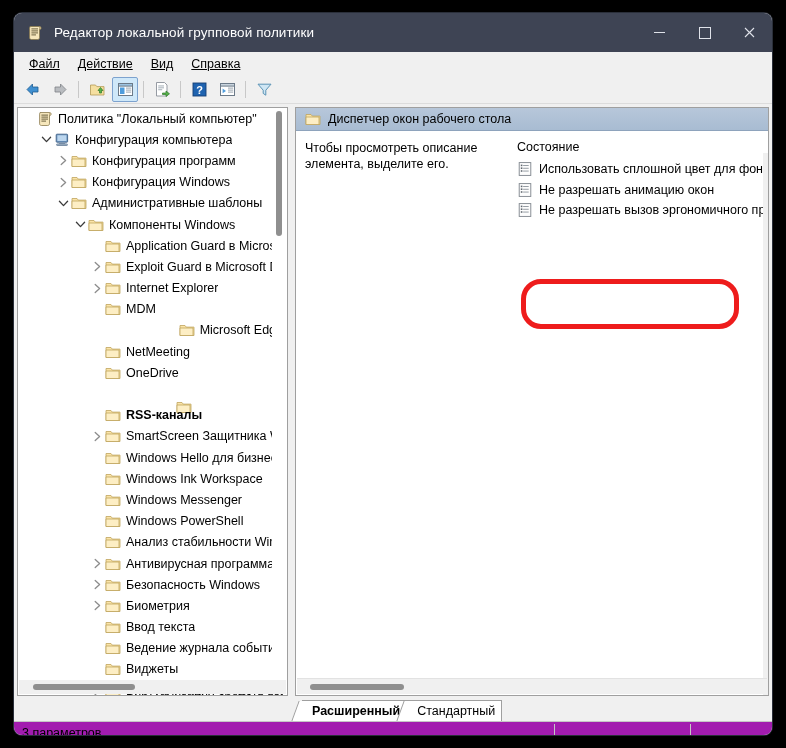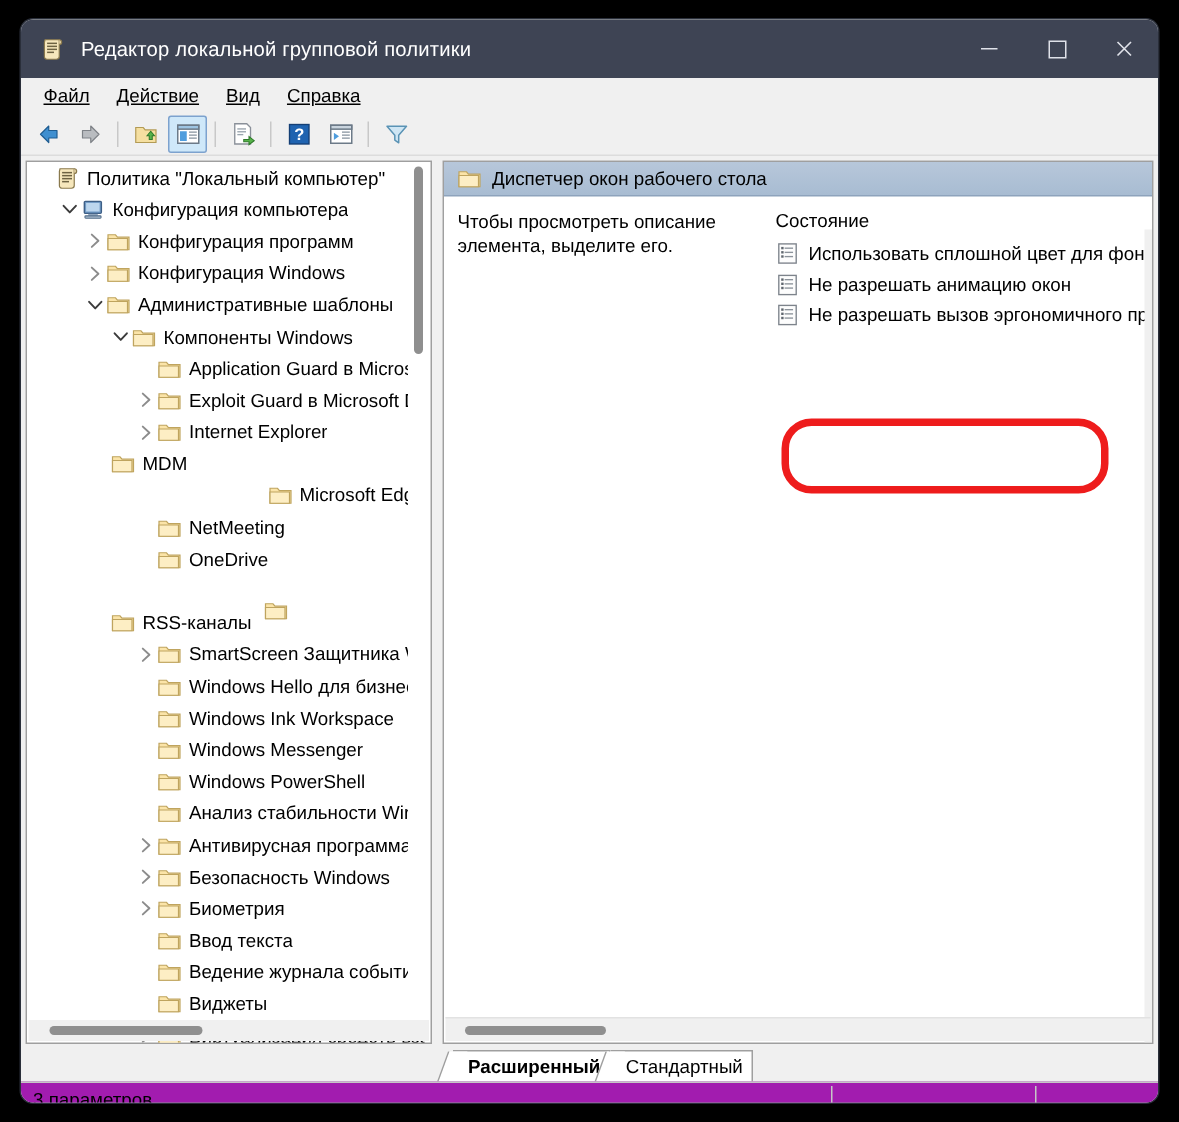--- a/index.html
+++ b/index.html
@@ -553,21 +553,21 @@
                 <svg width="9" height="11" viewBox="0 0 9 11">
                   <path d="M2.2 1.4 L6.6 5.5 L2.2 9.6" fill="none" stroke="#8c8c8c" stroke-width="1.3" stroke-linecap="round" stroke-linejoin="round"></path>
                 </svg>
               </span>
               <span class="tree-ico"><svg width="16" height="16" viewBox="0 0 16 16">
                   <path d="M1 3.5h5l1.3 1.6h7.7v8.4H1z" fill="#fbe4a8" stroke="#bfa45e" stroke-width="0.8"></path>
                   <path d="M1 6h13v7.5H1z" fill="#fdeec4" stroke="#bfa45e" stroke-width="0.8"></path>
                 </svg></span>
               <span class="tree-label">Internet Explorer</span>
             </div>
-            <div class="tree-row" style="padding-left: 40px;">
+            <div class="tree-row" style="padding-left: 71px;">
               <span class="chev"></span>
               <span class="tree-ico"><svg width="16" height="16" viewBox="0 0 16 16">
                   <path d="M1 3.5h5l1.3 1.6h7.7v8.4H1z" fill="#fbe4a8" stroke="#bfa45e" stroke-width="0.8"></path>
                   <path d="M1 6h13v7.5H1z" fill="#fdeec4" stroke="#bfa45e" stroke-width="0.8"></path>
                 </svg></span>
               <span class="tree-label">MDM</span>
             </div>
             <div class="tree-row" style="padding-left: 95px; justify-content: flex-end;">
               <span class="chev"></span>
               <span class="tree-ico"><svg width="16" height="16" viewBox="0 0 16 16">
@@ -593,21 +593,21 @@
               <span class="tree-label">OneDrive</span>
             </div>
             <div class="tree-row" style="padding-left: 71px; flex-direction: column;">
               <span class="chev"></span>
               <span class="tree-ico"><svg width="16" height="16" viewBox="0 0 16 16">
                   <path d="M1 3.5h5l1.3 1.6h7.7v8.4H1z" fill="#fbe4a8" stroke="#bfa45e" stroke-width="0.8"></path>
                   <path d="M1 6h13v7.5H1z" fill="#fdeec4" stroke="#bfa45e" stroke-width="0.8"></path>
                 </svg></span>
               <span class="tree-label">OOBE</span>
             </div>
-            <div class="tree-row" style="padding-left: 40px;">
+            <div class="tree-row" style="padding-left: 71px; font-weight: bold;">
               <span class="chev"></span>
               <span class="tree-ico"><svg width="16" height="16" viewBox="0 0 16 16">
                   <path d="M1 3.5h5l1.3 1.6h7.7v8.4H1z" fill="#fbe4a8" stroke="#bfa45e" stroke-width="0.8"></path>
                   <path d="M1 6h13v7.5H1z" fill="#fdeec4" stroke="#bfa45e" stroke-width="0.8"></path>
                 </svg></span>
               <span class="tree-label">RSS-каналы</span>
             </div>
             <div class="tree-row" style="padding-left: 71px;">
               <span class="chev">
                 <svg width="9" height="11" viewBox="0 0 9 11">

